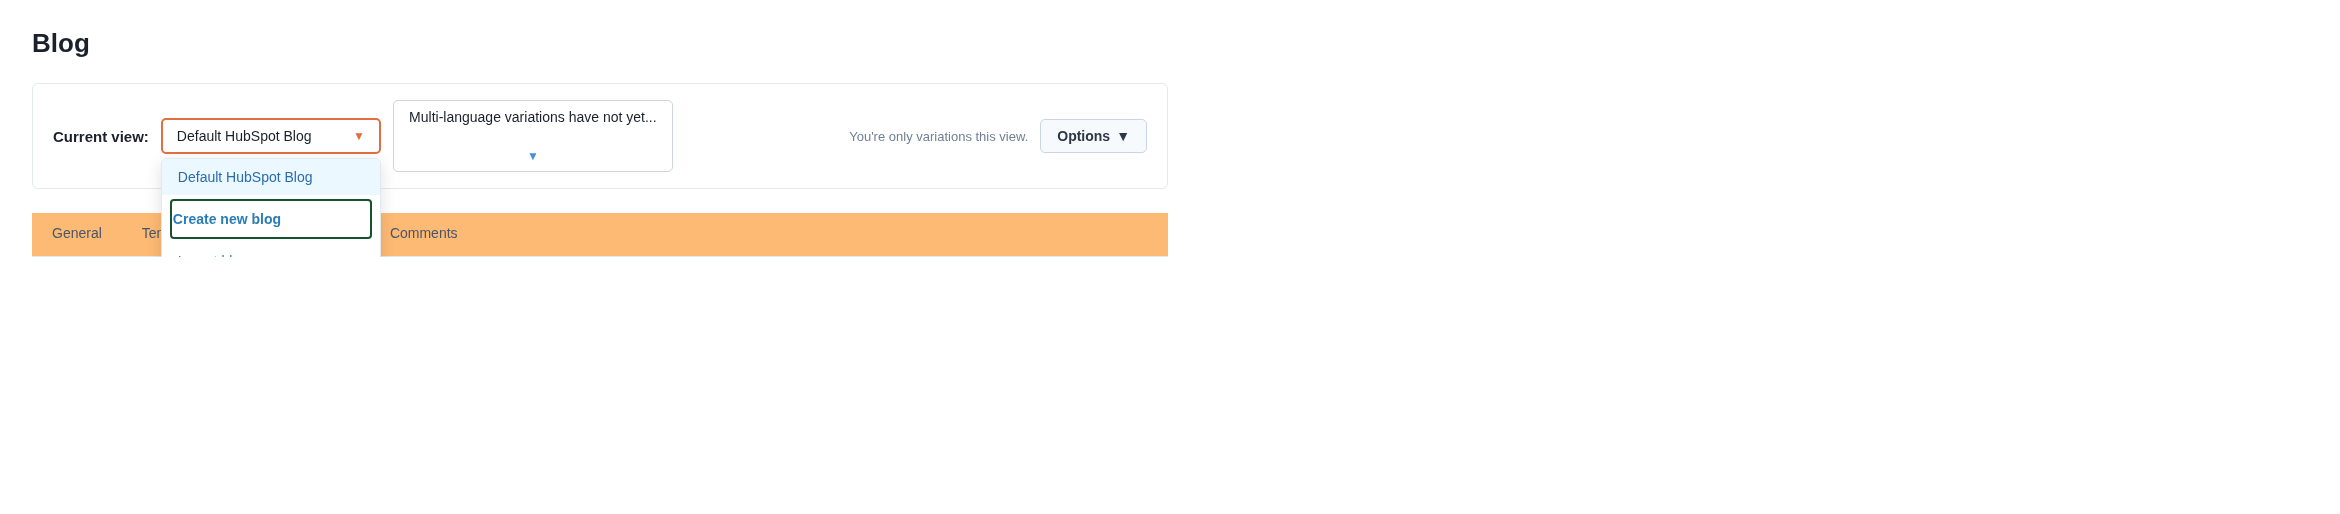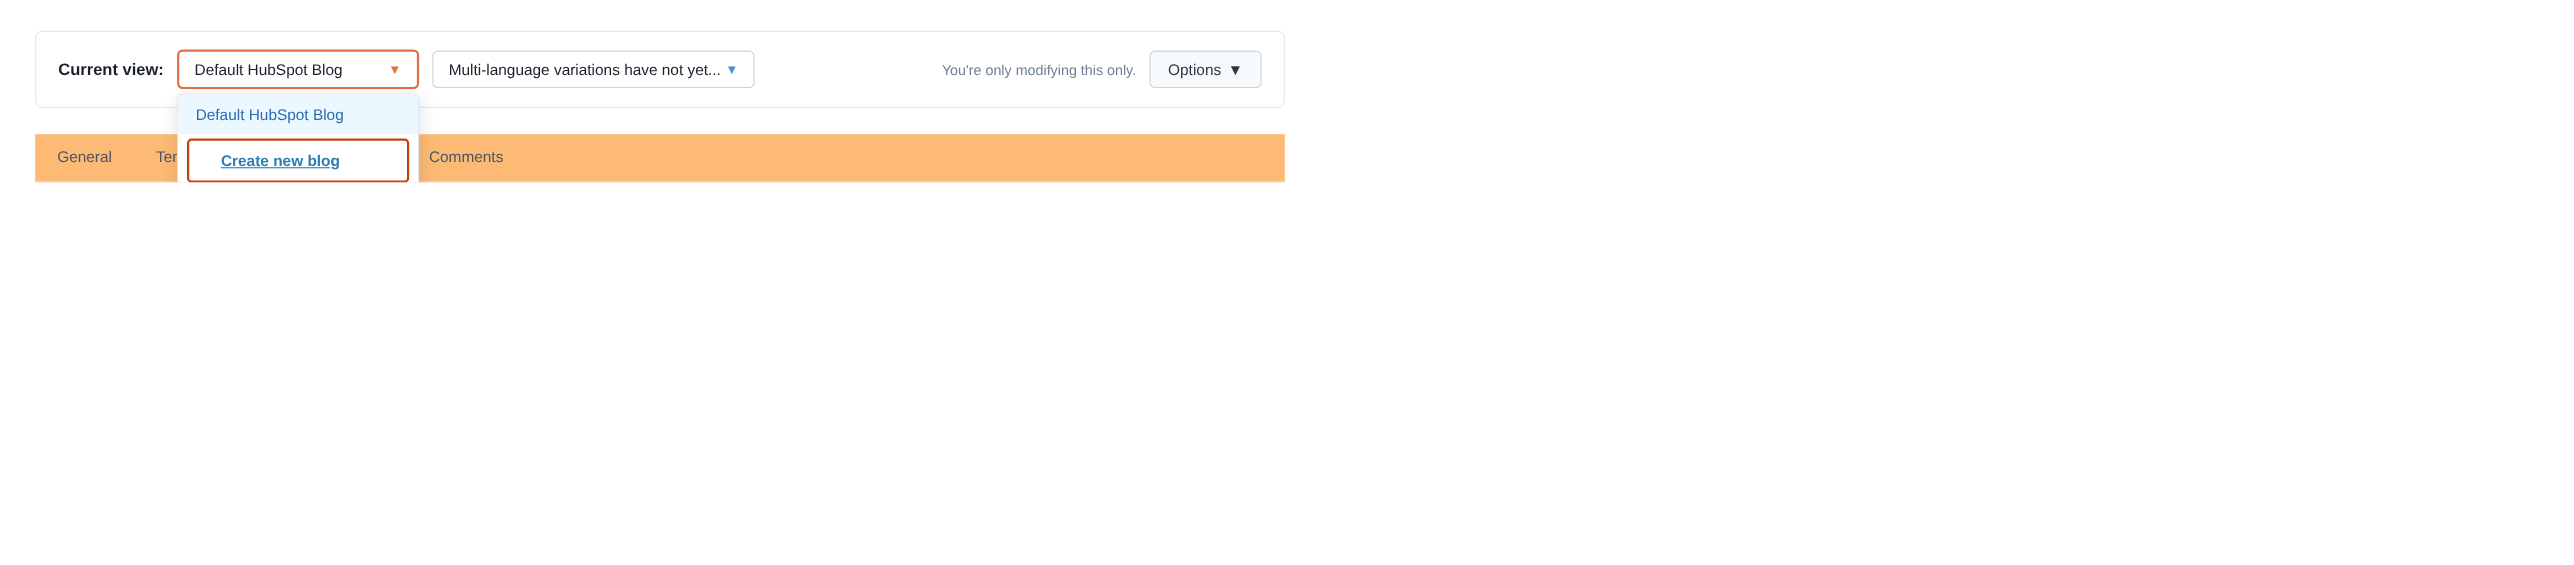--- a/index.html
+++ b/index.html
@@ -64,30 +64,31 @@
 
     .dropdown-primary-btn .chevron {
       color: #e07040;
       font-size: 12px;
     }
 
     .dropdown-secondary-btn {
       display: flex;
       align-items: center;
       justify-content: space-between;
-      gap: 4px;
+      gap: 24px;
       border: 1px solid #cbd5e0;
       border-radius: 5px;
       background: #fff;
       padding: 8px 14px;
       font-size: 14px;
       color: #1a202c;
       cursor: pointer;
       min-width: 280px;
       outline: none;
+      flex-direction: column;
     }
 
     .dropdown-secondary-btn .chevron {
       color: #4a90d9;
       font-size: 12px;
     }
 
     .view-note {
       font-size: 13px;
       color: #718096;
@@ -98,21 +99,21 @@
       display: flex;
       align-items: center;
       gap: 6px;
       border: 1px solid #cbd5e0;
       border-radius: 5px;
       background: #f7fafc;
       padding: 8px 16px;
       font-size: 14px;
       color: #2d3748;
       cursor: pointer;
-      font-weight: 400;
+      font-weight: 700;
     }
 
     
     .dropdown-menu {
       position: absolute;
       top: calc(100% + 4px);
       left: 0;
       background: #fff;
       border: 1px solid #e2e8f0;
       border-radius: 6px;
@@ -128,29 +129,28 @@
       cursor: pointer;
       color: #2d3748;
     }
 
     .dropdown-item.selected {
       background: #ebf8ff;
       color: #2b6cb0;
     }
 
     .dropdown-item-create {
-      padding: 10px 29px;
+      padding: 10px 1px;
       font-size: 14px;
       cursor: pointer;
       color: #2b7db5;
       font-weight: 600;
-      border: 2px solid #c2410c;
+      border: 2px solid #14532d;
       border-radius: 4px;
       margin: 4px 8px;
-      text-decoration: underline;
     }
 
     .dropdown-item-import {
       padding: 10px 16px;
       font-size: 14px;
       cursor: pointer;
       color: #2b7db5;
       font-weight: 500;
     }
 
@@ -169,20 +169,21 @@
       cursor: pointer;
       border-bottom: 3px solid transparent;
       white-space: nowrap;
     }
   </style>
 </head>
 <body>
 
 <div class="page-container">
 
+  <h1 class="page-title">Blog</h1>
 
   <div class="current-view-bar">
 
     <span class="current-view-label">Current view:</span>
 
     <div class="dropdown-primary">
       <button class="dropdown-primary-btn">
         <span>Default HubSpot Blog</span>
         <span class="chevron">▼</span>
       </button>
@@ -192,21 +193,21 @@
         <div class="dropdown-item-create">Create new blog</div>
         <div class="dropdown-item-import">Import blog</div>
       </div>
     </div>
 
     <button class="dropdown-secondary-btn">
       <span>Multi-language variations have not yet...</span>
       <span class="chevron">▼</span>
     </button>
 
-    <span class="view-note">You're only modifying this only.</span>
+    <span class="view-note">You're only variations this view.</span>
 
     <button class="options-btn">
       <span>Options</span>
       <span>▼</span>
     </button>
 
   </div>
 
   <div class="tabs-bar">
     <div class="tab-item">General</div>

